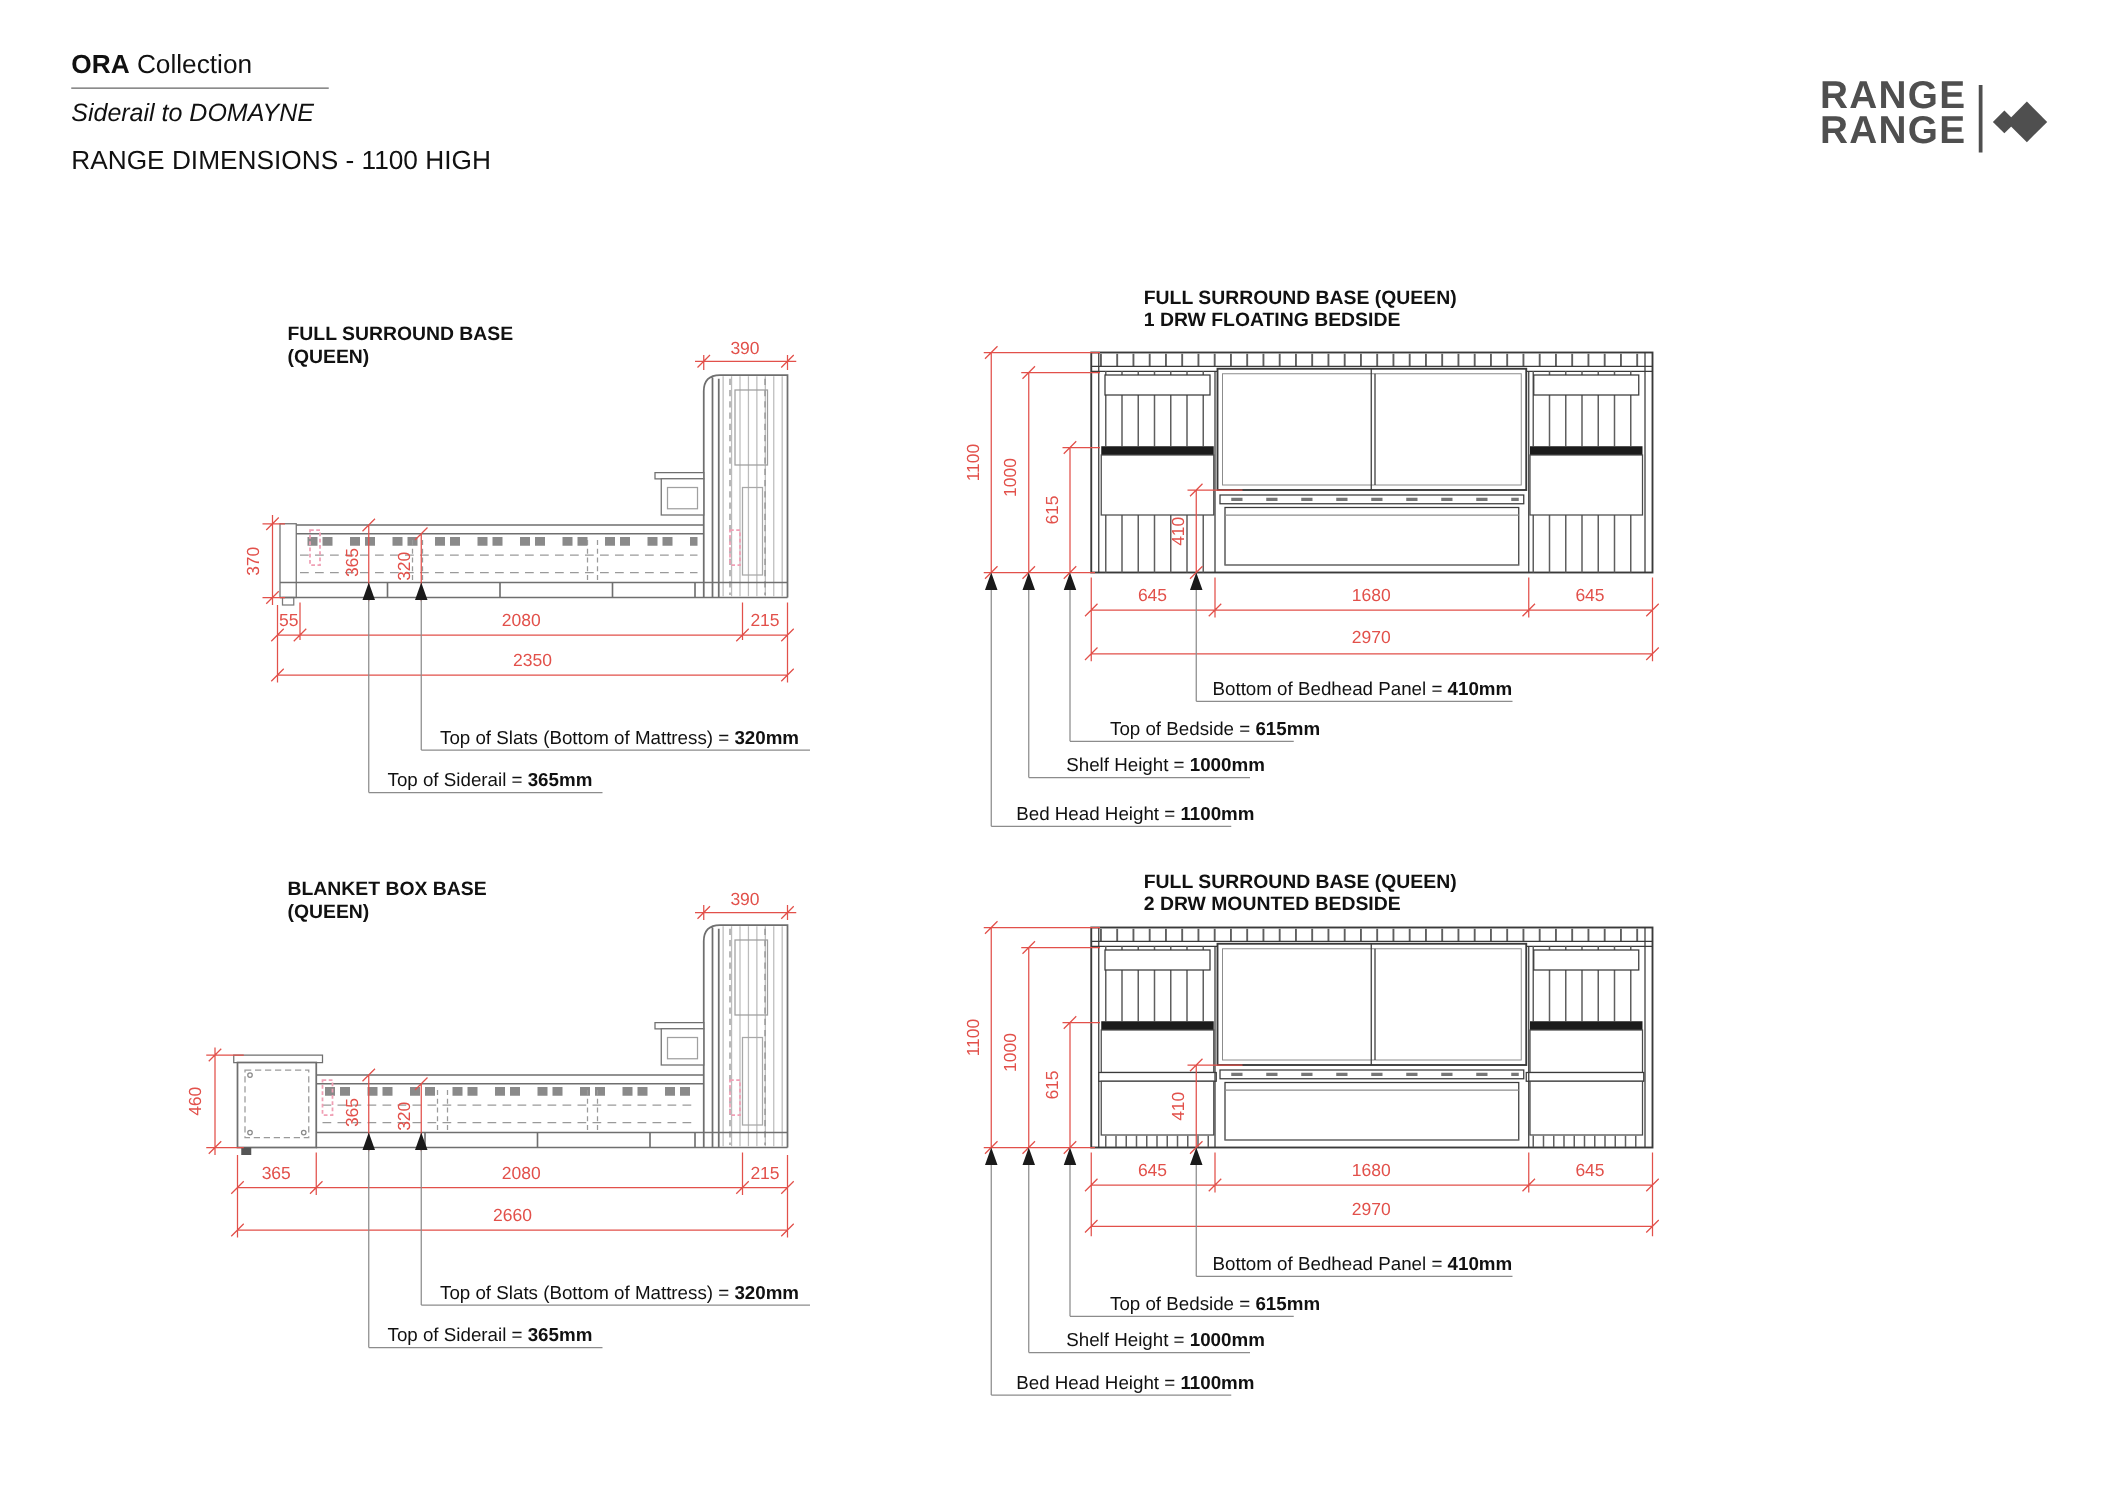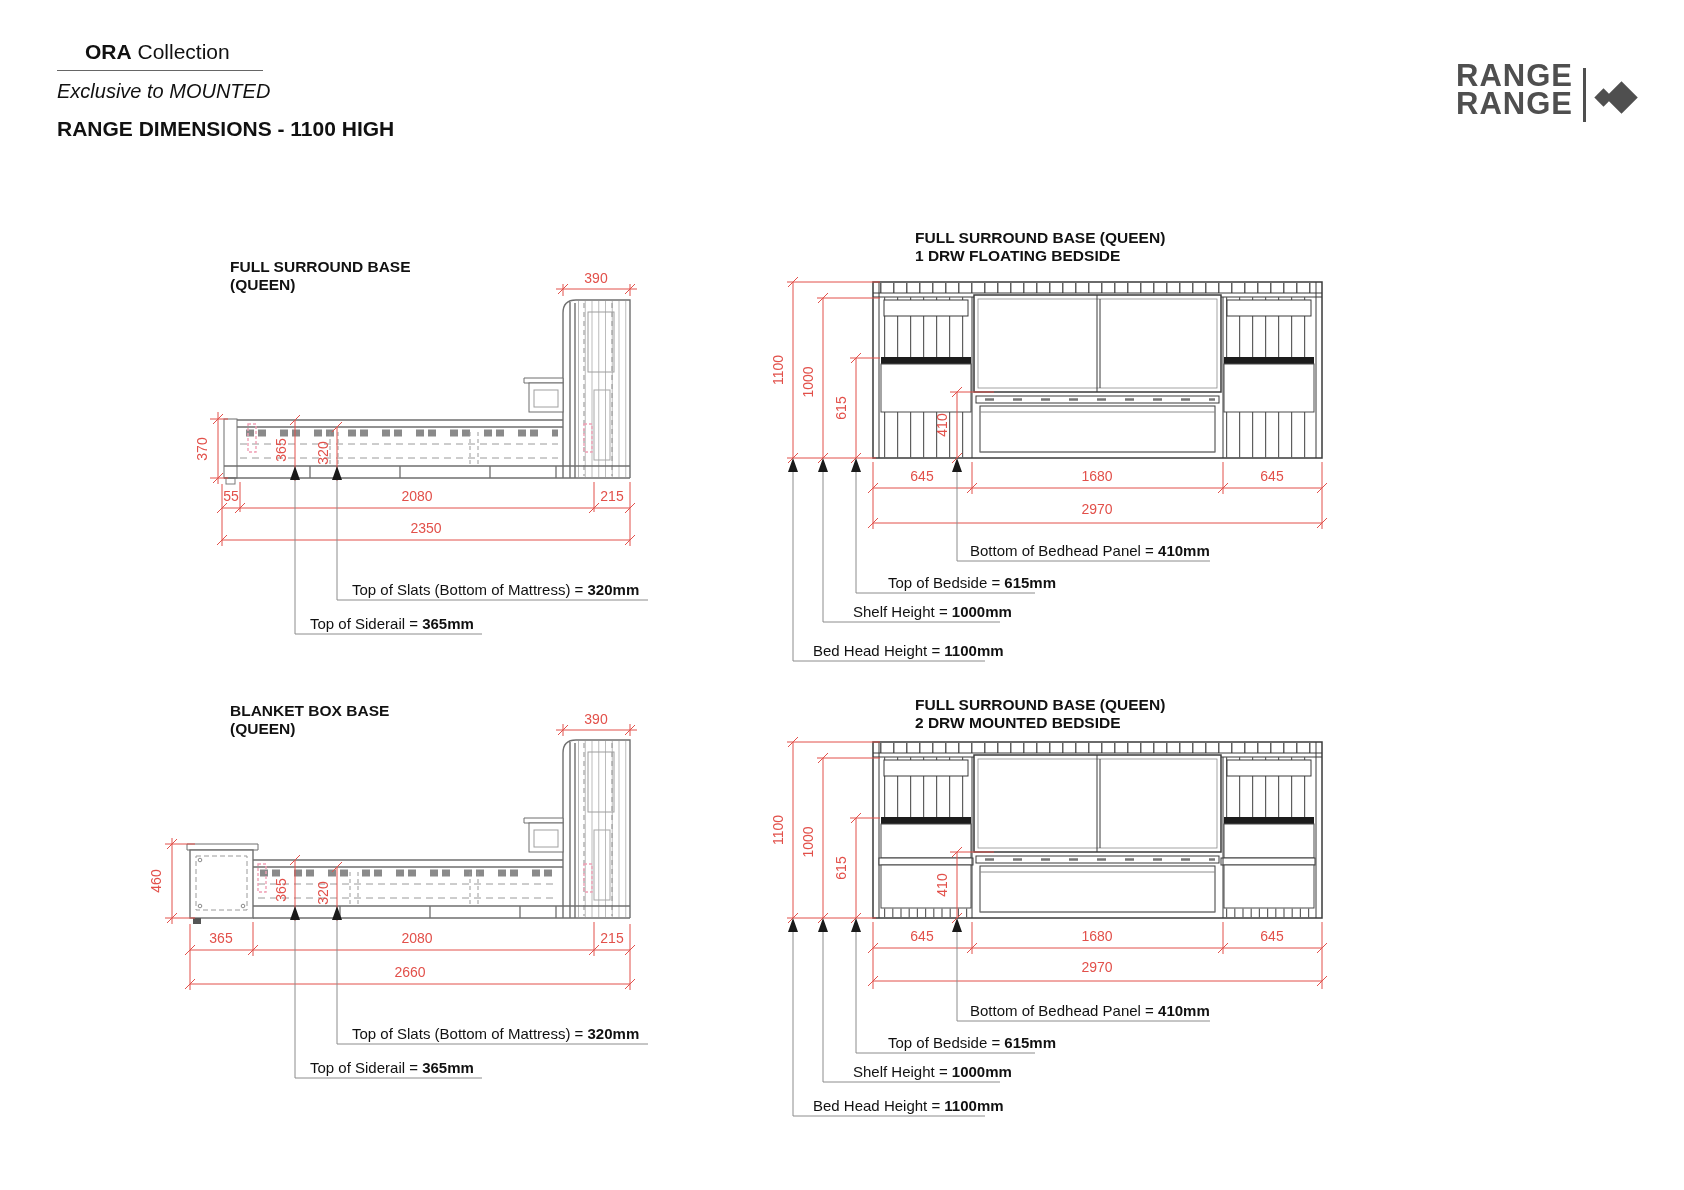--- a/index.html
+++ b/index.html
@@ -1,43 +1,43 @@
 <!DOCTYPE html>
 <html><head>
 <meta charset="utf-8">
 <style>
   html,body{margin:0;padding:0;background:#ffffff;width:1684px;height:1190px;overflow:hidden;
     font-family:"Liberation Sans", sans-serif;}
   .page{position:relative;width:1684px;height:1190px;background:#fff;}
-  .hdr{position:absolute;left:57px;top:40px;margin-left:28px;}
+  .hdr{position:absolute;left:57px;top:40px;}
   .brand{font-size:21px;color:#111;}
   .brand .b{font-weight:bold;}
   .rule{position:absolute;left:57px;top:70px;width:206px;border-top:1.5px solid #666;}
   .excl{position:absolute;left:57px;top:80px;font-size:20px;font-style:italic;color:#111;}
-  .ptitle{position:absolute;left:57px;top:117px;font-size:21px;font-weight:bold;color:#111;}
+  .ptitle{position:absolute;left:57px;top:117px;font-size:21px;font-weight:normal;color:#111;}
   .logo{position:absolute;left:1330px;top:62px;width:243px;text-align:right;
     font-size:31px;font-weight:bold;line-height:28px;letter-spacing:1px;color:#4f4f4f;}
   .logobar{position:absolute;left:1583px;top:68px;width:3px;height:54px;background:#4f4f4f;}
   .dia{position:absolute;background:#4f4f4f;transform:rotate(45deg);}
   .dia.small{left:1597px;top:91px;width:13px;height:13px;}
   .dia.big{left:1610px;top:86px;width:23px;height:23px;}
   svg text{font-family:"Liberation Sans", sans-serif;}
   .dtitle{font-size:15.5px;font-weight:bold;fill:#111;}
   .dim{font-size:14px;fill:#e2504a;}
   .co{font-size:15px;fill:#111;}
   .co .b{font-weight:bold;}
 </style>
 </head>
 <body>
 
 <div class="page">
 
   <div class="hdr brand"><span class="b">ORA</span><span> Collection</span></div>
   <div class="rule"></div>
-  <div class="excl">Exclusive to MOUNTED</div>
+  <div class="excl">Siderail to DOMAYNE</div>
   <div class="ptitle">RANGE DIMENSIONS - 1100 HIGH</div>
 
   <div class="logo">
     <div>RANGE</div>
     <div>RANGE</div>
   </div>
   <div class="logobar"></div>
   <div class="dia small"></div>
   <div class="dia big"></div>
 

